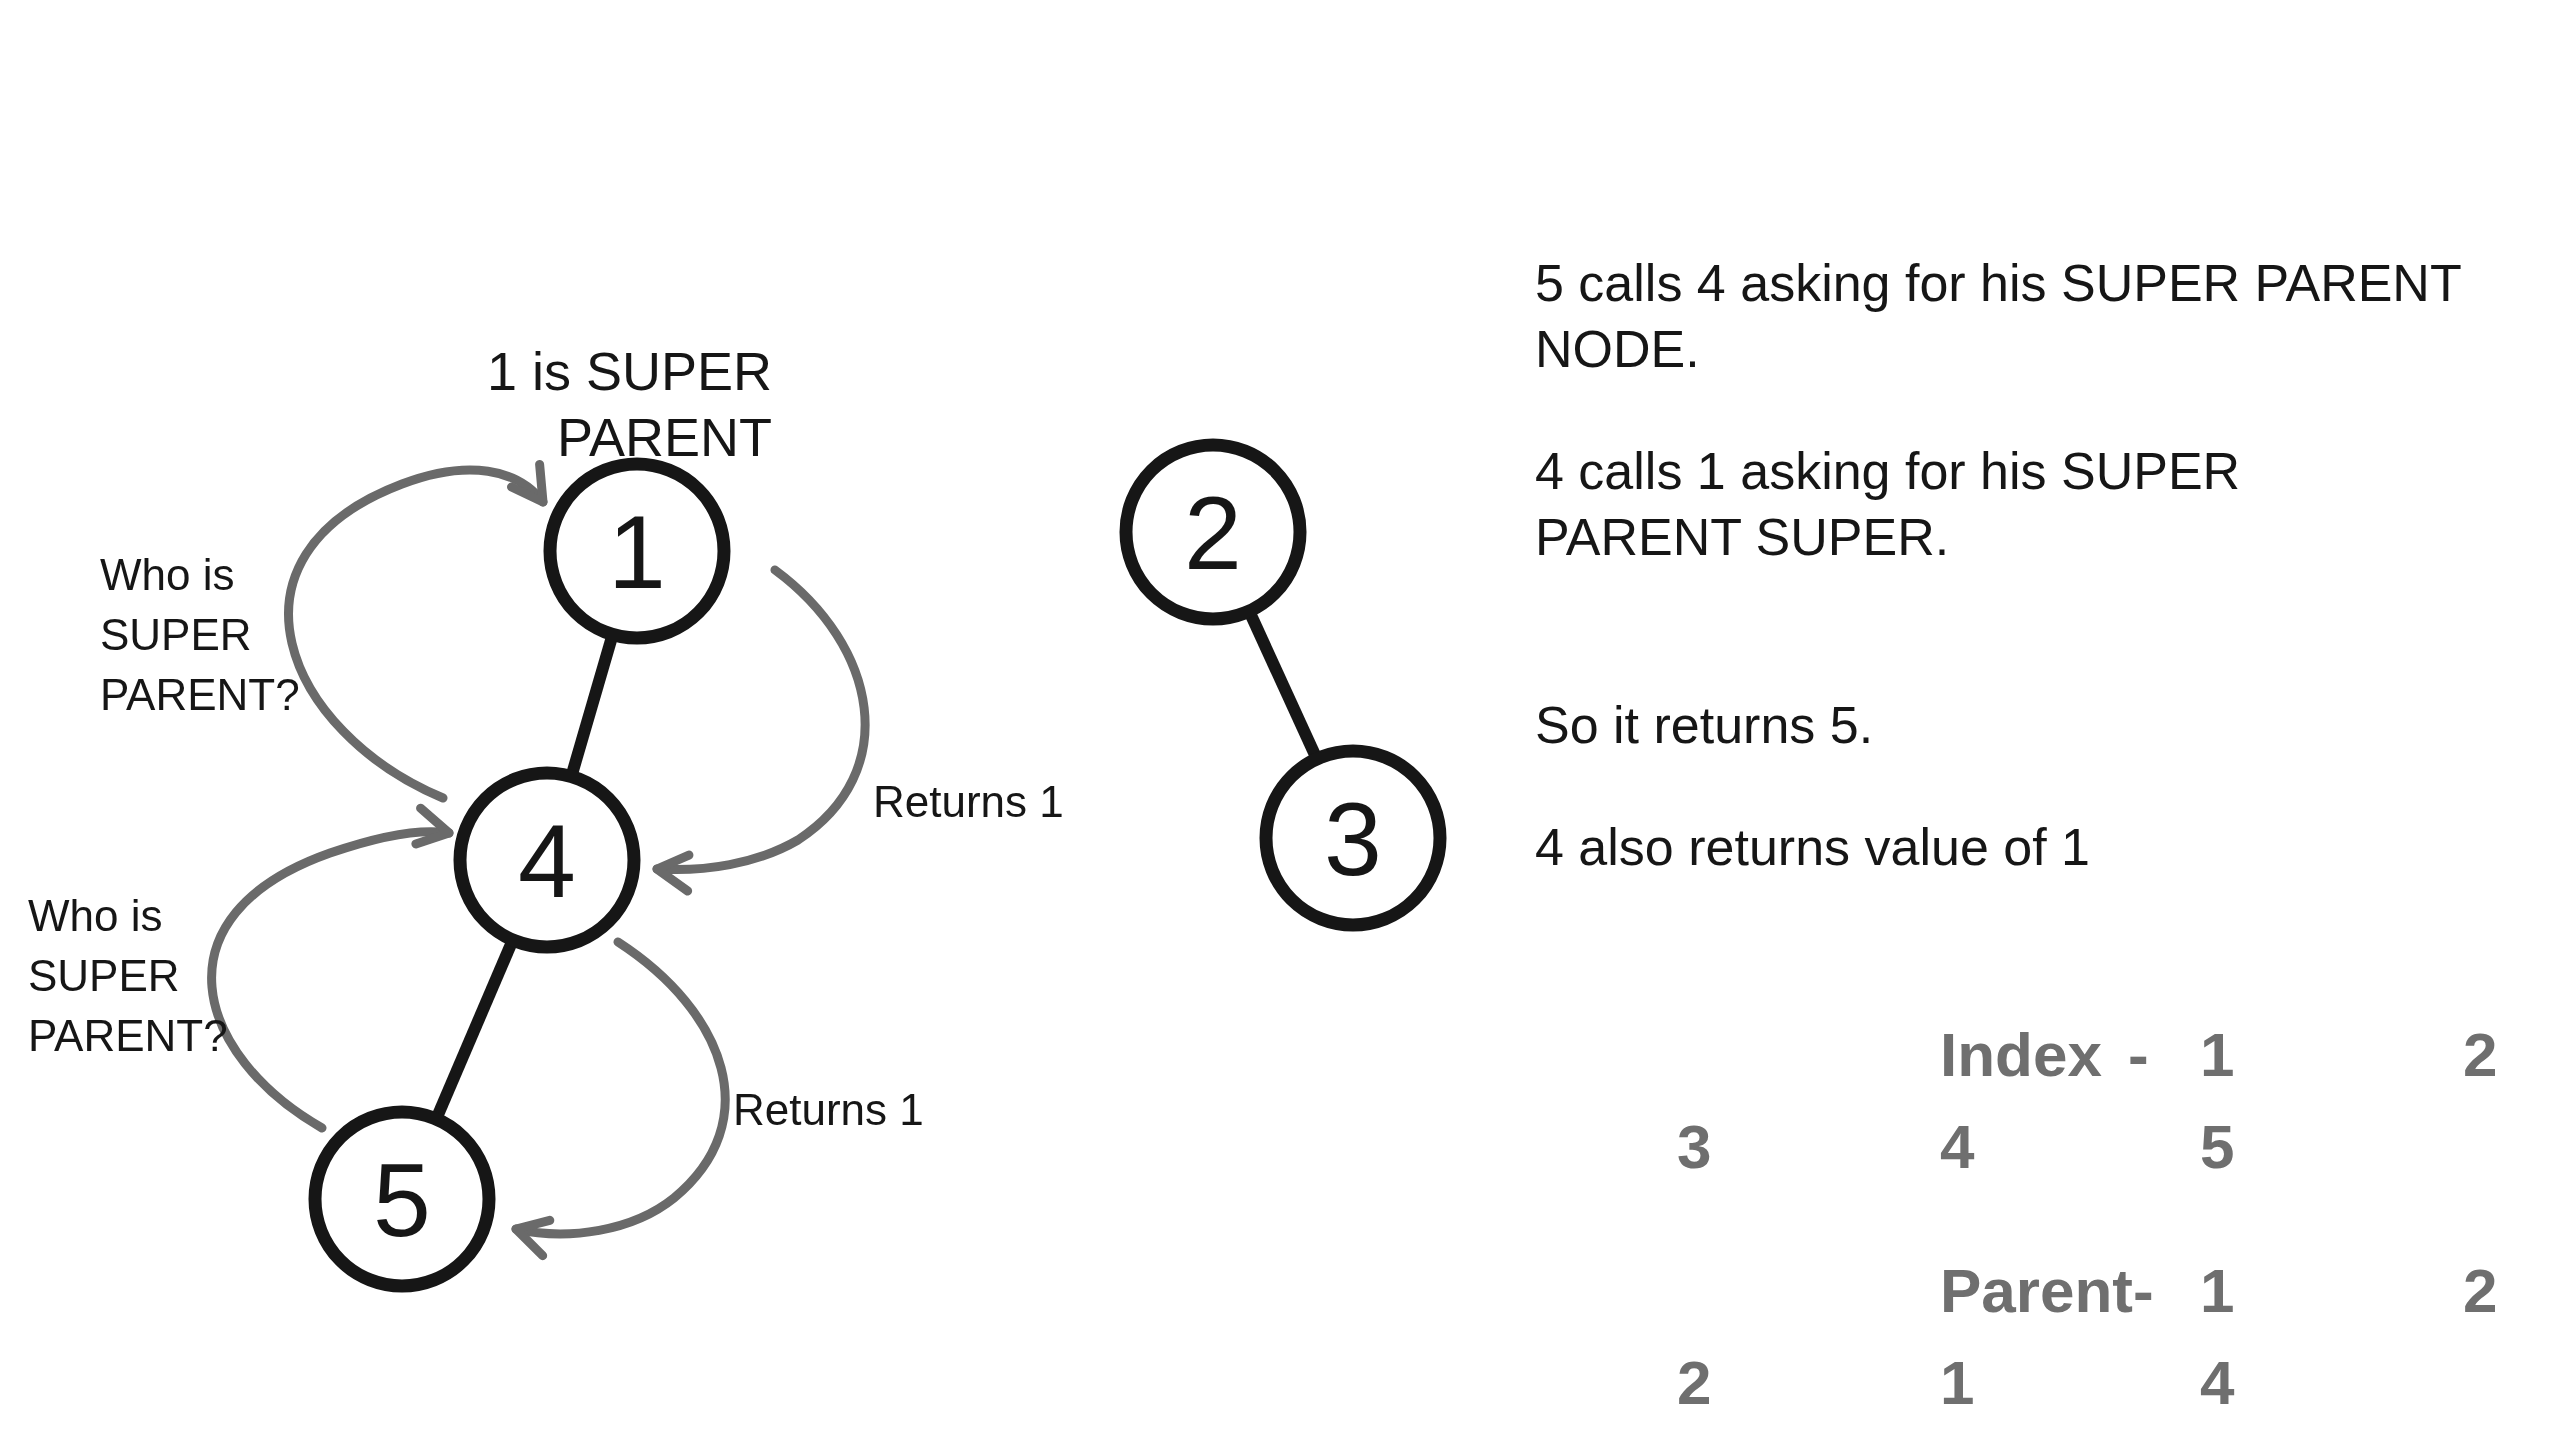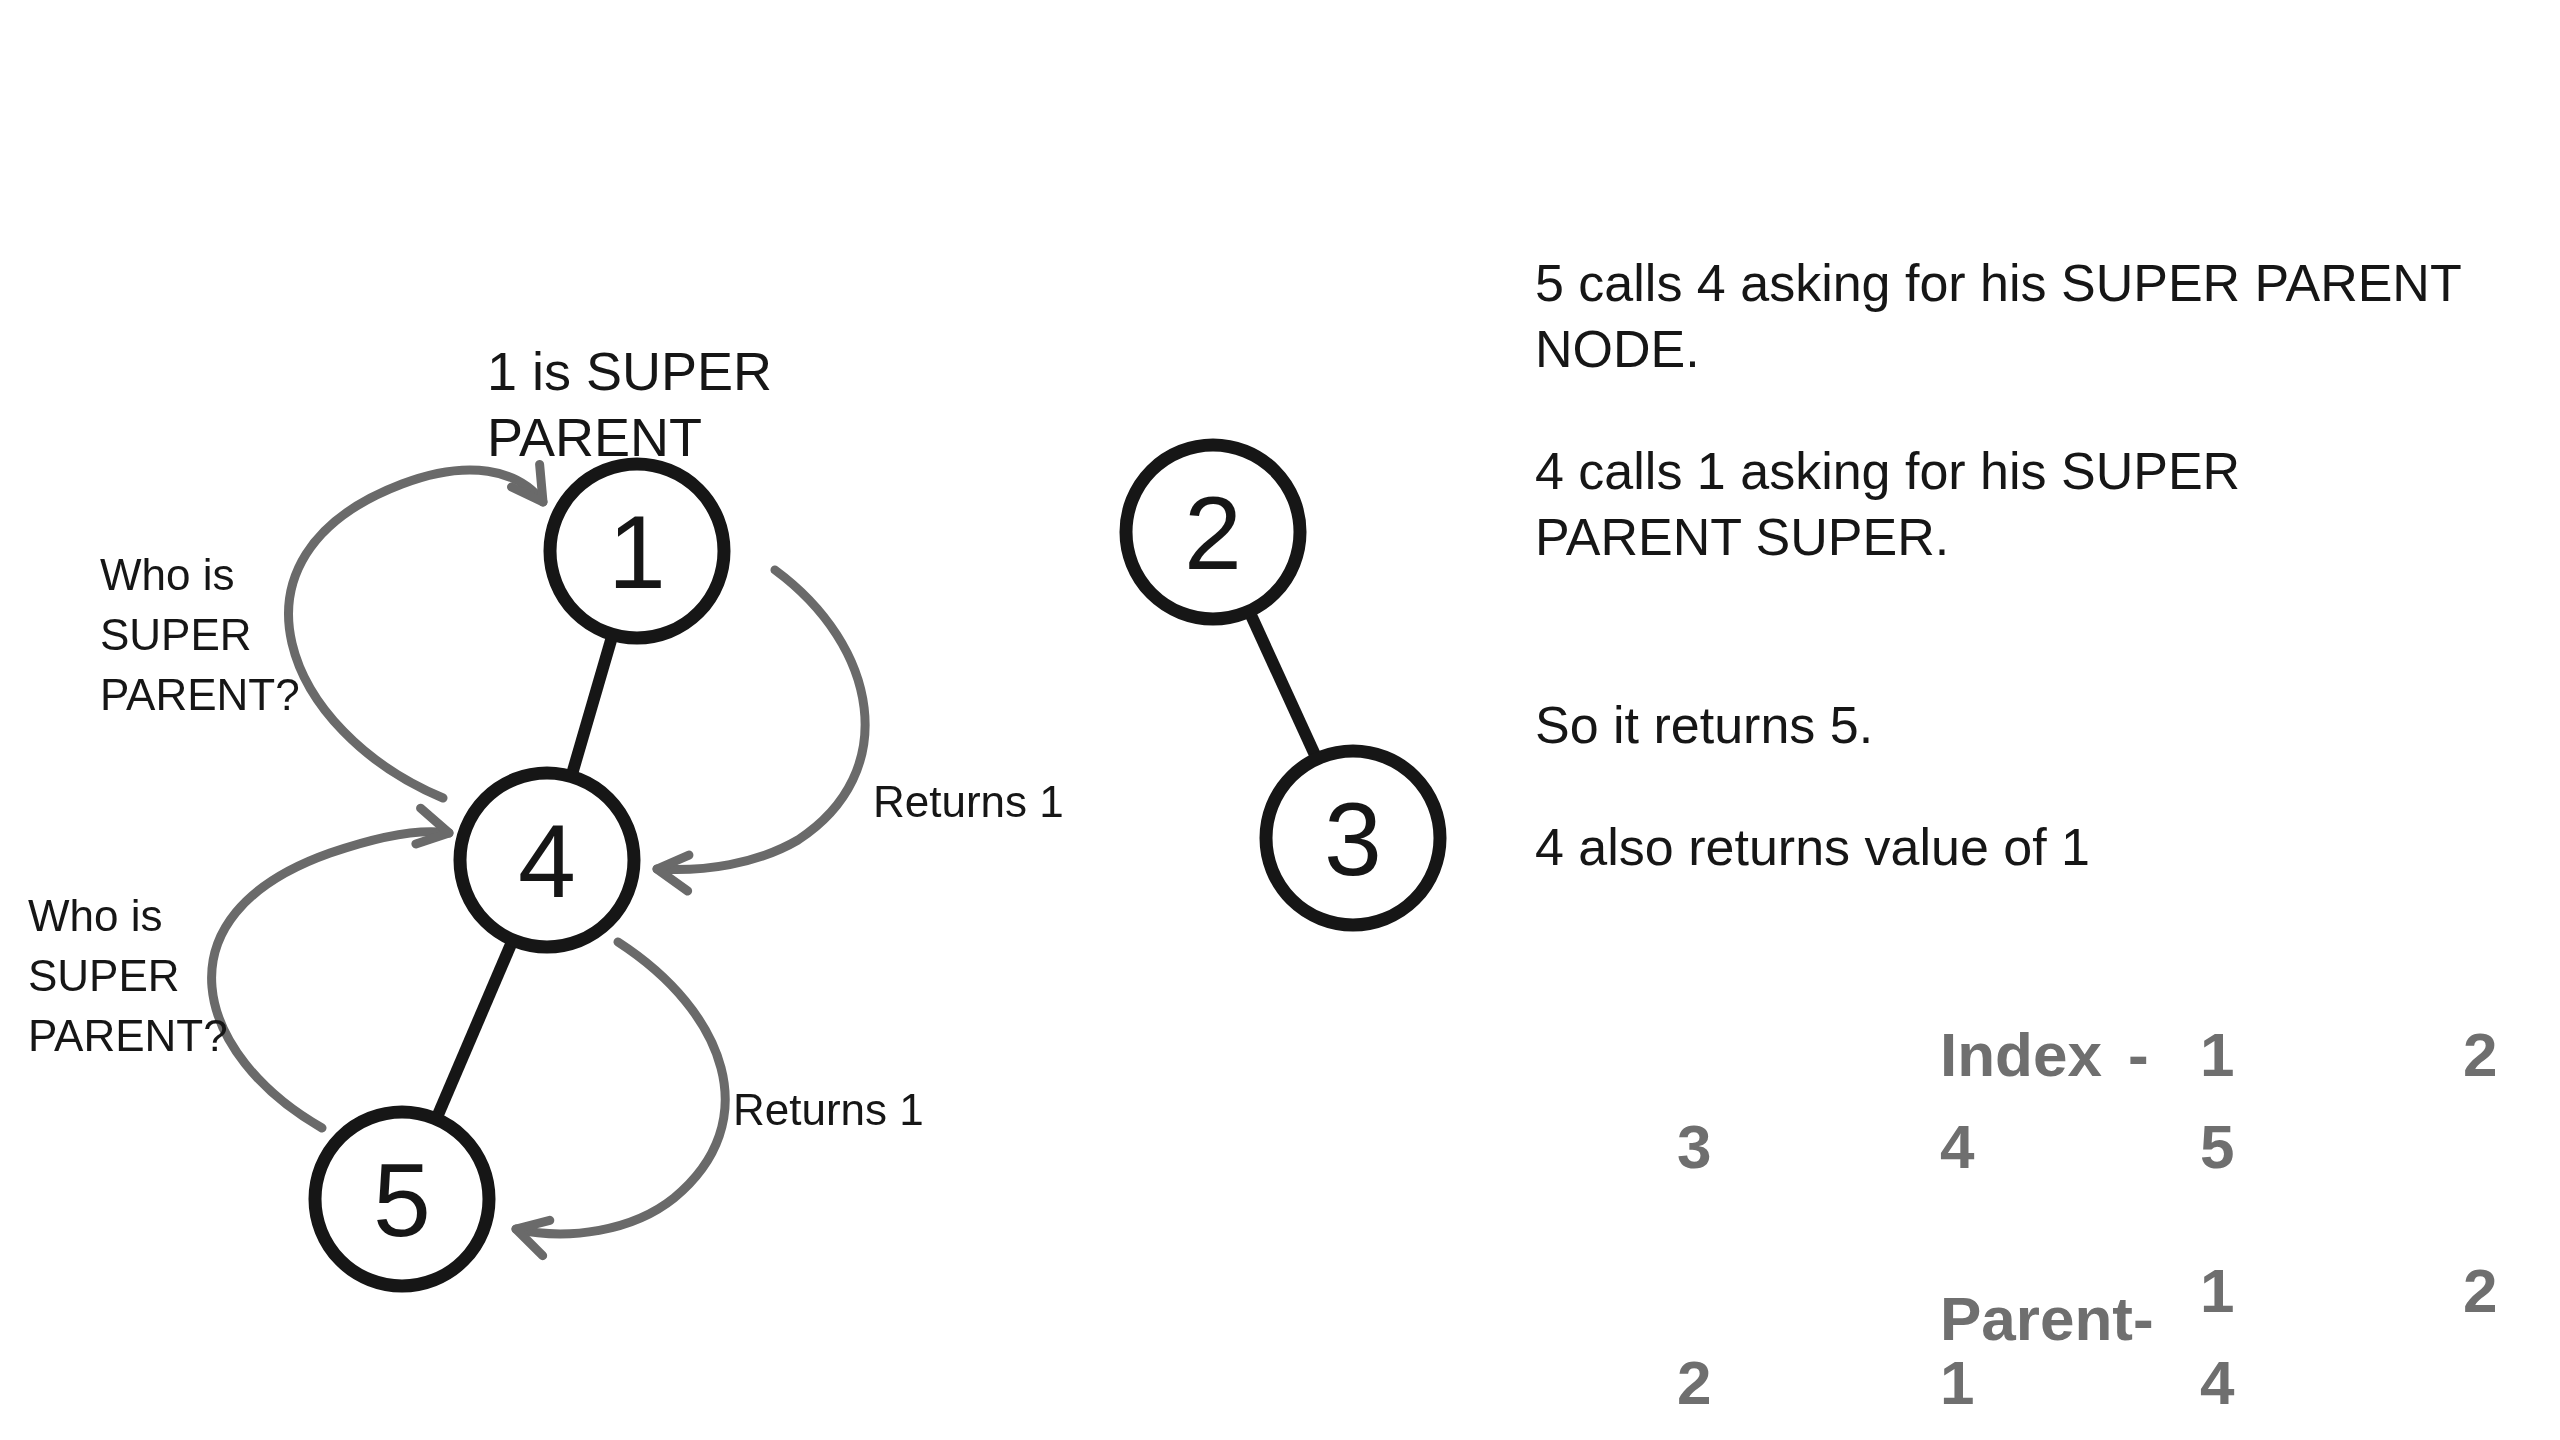--- a/index.html
+++ b/index.html
@@ -80,21 +80,21 @@
     <circle cx="1213" cy="532" r="87" fill="#ffffff" stroke="#161616" stroke-width="13"></circle>
     <circle cx="1353" cy="838" r="87" fill="#ffffff" stroke="#161616" stroke-width="13"></circle>
 
     <text x="637" y="588" text-anchor="middle" class="node-digit">1</text>
     <text x="547" y="897" text-anchor="middle" class="node-digit">4</text>
     <text x="402" y="1236" text-anchor="middle" class="node-digit">5</text>
     <text x="1213" y="569" text-anchor="middle" class="node-digit">2</text>
     <text x="1353" y="875" text-anchor="middle" class="node-digit">3</text>
   </svg>
 
-  <div class="label lbl-54" style="left:487px; top:338px;">
+  <div class="label lbl-54" style="left:487px; top:338px;text-align:right;">
     <div>1 is SUPER</div>
     <div>PARENT</div>
   </div>
 
   <div class="label lbl-52" style="left:100px; top:545px;">
     <div>Who is</div>
     <div>SUPER</div>
     <div>PARENT?</div>
   </div>
 
@@ -127,21 +127,21 @@
 
   <div>
     <span class="tcell" style="left:1940px; top:1024px;">Index</span>
     <span class="tcell" style="left:2128px; top:1024px;">-</span>
     <span class="tcell" style="left:2200px; top:1024px;">1</span>
     <span class="tcell" style="left:2463px; top:1024px;">2</span>
     <span class="tcell" style="left:1677px; top:1116px;">3</span>
     <span class="tcell" style="left:1940px; top:1116px;">4</span>
     <span class="tcell" style="left:2200px; top:1116px;">5</span>
 
-    <span class="tcell" style="left:1940px; top:1260px;margin-top:28px;">Parent-</span>
+    <span class="tcell" style="left:1940px; top:1260px;">Parent-</span>
     <span class="tcell" style="left:2200px; top:1260px;">1</span>
     <span class="tcell" style="left:2463px; top:1260px;">2</span>
     <span class="tcell" style="left:1677px; top:1352px;">2</span>
     <span class="tcell" style="left:1940px; top:1352px;">1</span>
     <span class="tcell" style="left:2200px; top:1352px;">4</span>
   </div>
 
 </div>
 
 </body></html>

